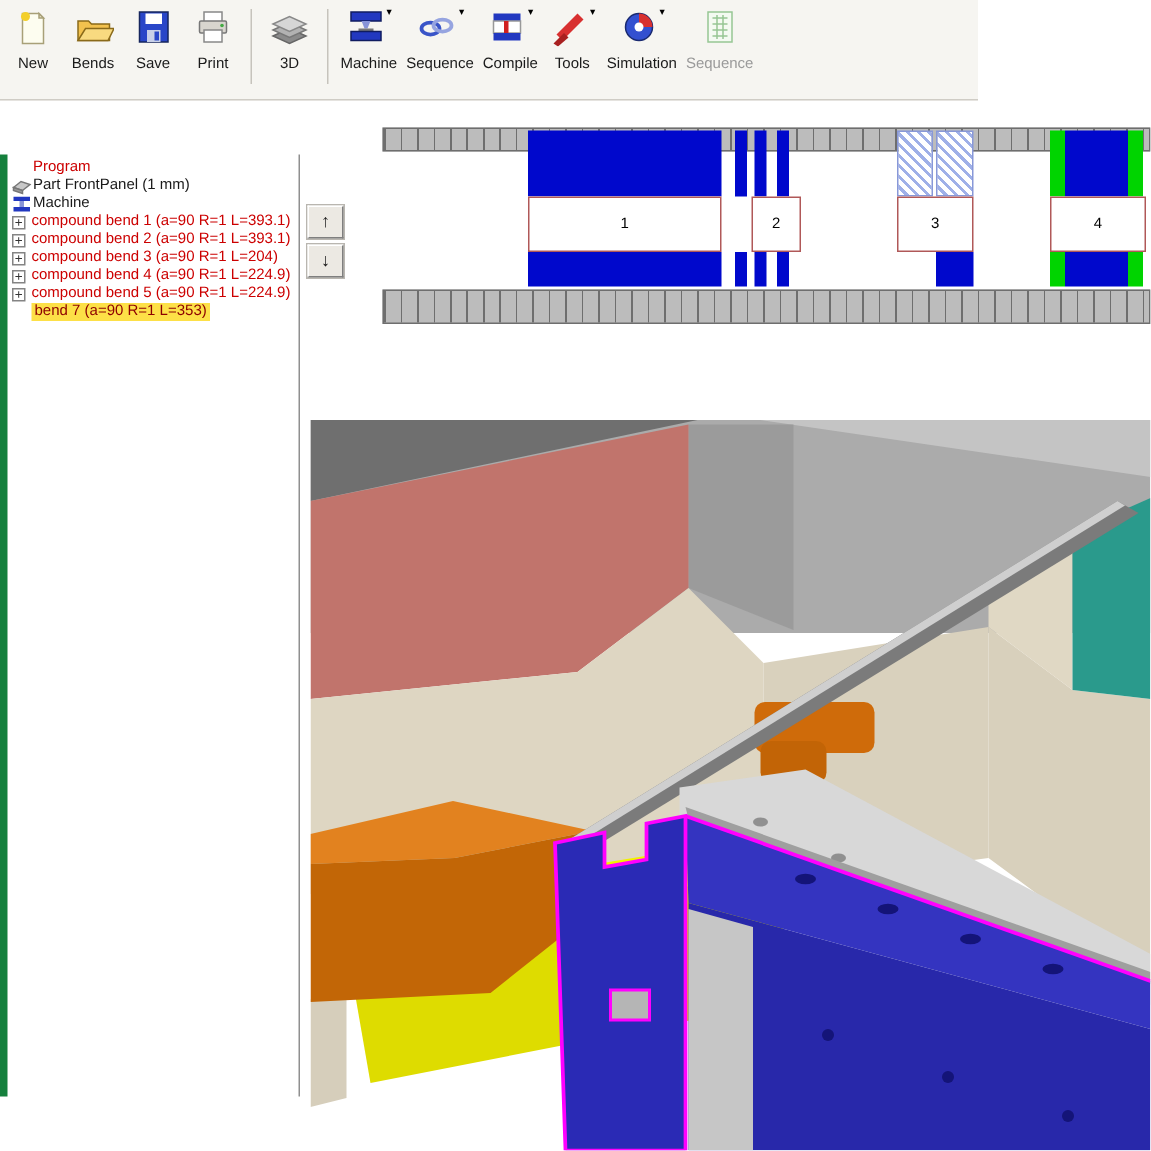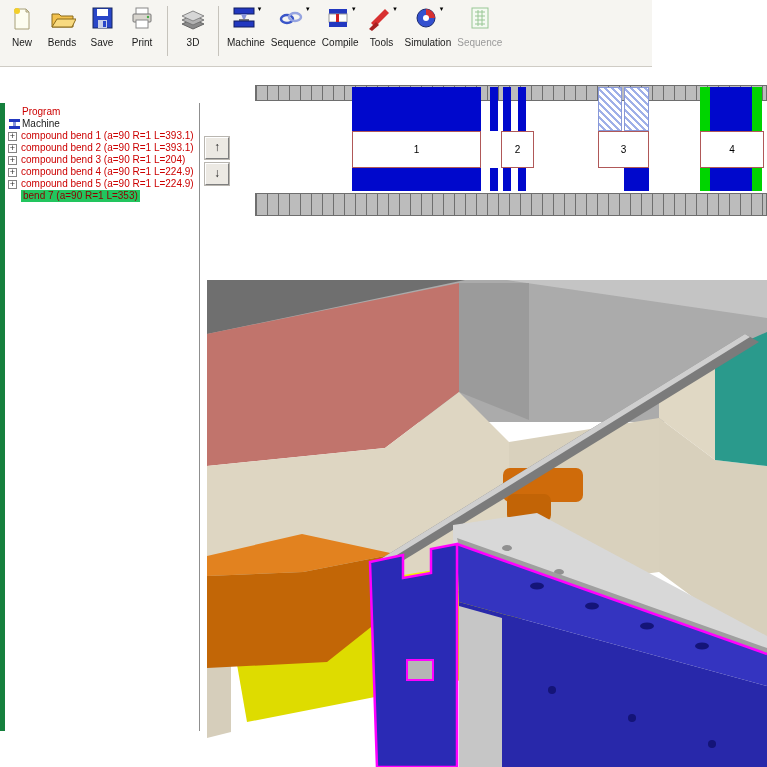--- a/index.html
+++ b/index.html
@@ -24,21 +24,21 @@
   .tree{position:absolute;left:0;top:67px;width:200px;height:628px;background:#fff;
         border-right:1px solid #8f8f8f;border-left:5px solid #15803d;
         box-sizing:border-box;padding-top:3px;font-size:10px;margin-top:36px;}
   .trow{height:12px;line-height:12px;display:flex;align-items:center;
         white-space:nowrap;padding-left:3px;cursor:default;overflow:hidden;}
   .red{color:#cc0000;}
   .plus{width:9px;height:9px;box-sizing:border-box;border:1px solid #848484;background:#fff;
         font-size:9px;line-height:7px;text-align:center;color:#333;margin-right:4px;flex:none;}
   .ticon{width:14px;flex:none;display:inline-flex;align-items:center;}
   .spacer13{width:13px;flex:none;}
-  .sel-label{background:#22c55e;color:#8d0000;padding:2px 2px;}
+  .sel-label{background:#fde047;color:#8d0000;padding:2px 2px;}
 
   
   .stations{position:absolute;left:207px;top:85px;width:560px;height:131px;}
   .ruler{position:absolute;left:48px;right:0;background:#bcbcbc;border:1px solid #6e6e6e;
          background-image:repeating-linear-gradient(90deg,#6e6e6e 0 1px,transparent 1px 11px);}
   .ruler.top{top:0;height:14px;}
   .ruler.bot{top:108px;height:21px;}
   .blk{position:absolute;background:#0008cc;}
   .grn{position:absolute;background:#00d400;}
   .hatch{position:absolute;background:repeating-linear-gradient(45deg,#ffffff 0 3px,#9fb0e8 3px 5px);
@@ -205,20 +205,29 @@
     </div>
   </div>
 
   <div class="tree">
 
     <div class="trow red">
       <span class="ticon"></span>
       <span>Program</span>
     </div>
 
+    <div class="trow">
+      <span class="ticon">
+        <svg width="13" height="11">
+            <polygon points="1,6 6,2 12,4 7,8" fill="#c8c8c8" stroke="#777"></polygon>
+            <polygon points="1,6 7,8 7,10 1,8" fill="#999" stroke="#777"></polygon>
+          </svg>
+      </span>
+      <span>Part FrontPanel (1 mm)</span>
+    </div>
 
     <div class="trow">
       <span class="ticon">
         <svg width="13" height="11">
             <rect x="1" y="0" width="11" height="3" fill="#2238c0"></rect>
             <rect x="5" y="3" width="3" height="4" fill="#8894d8"></rect>
             <rect x="1" y="7" width="11" height="3" fill="#2238c0"></rect>
           </svg>
       </span>
       <span>Machine</span>

